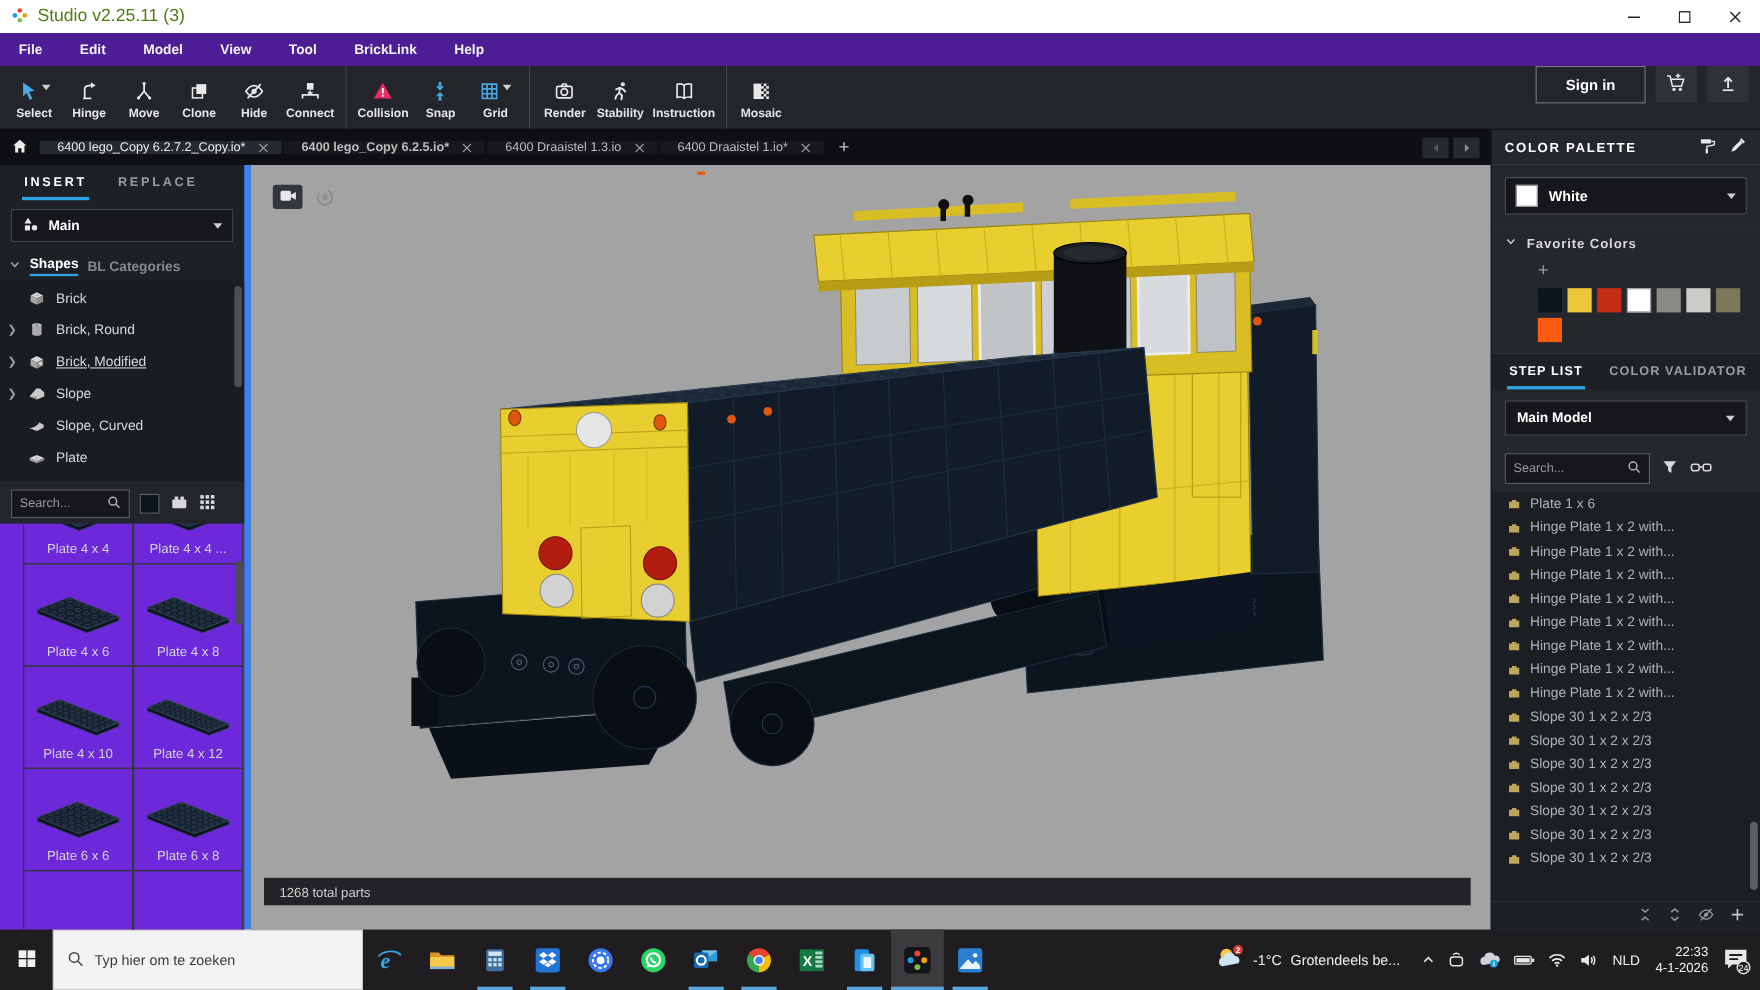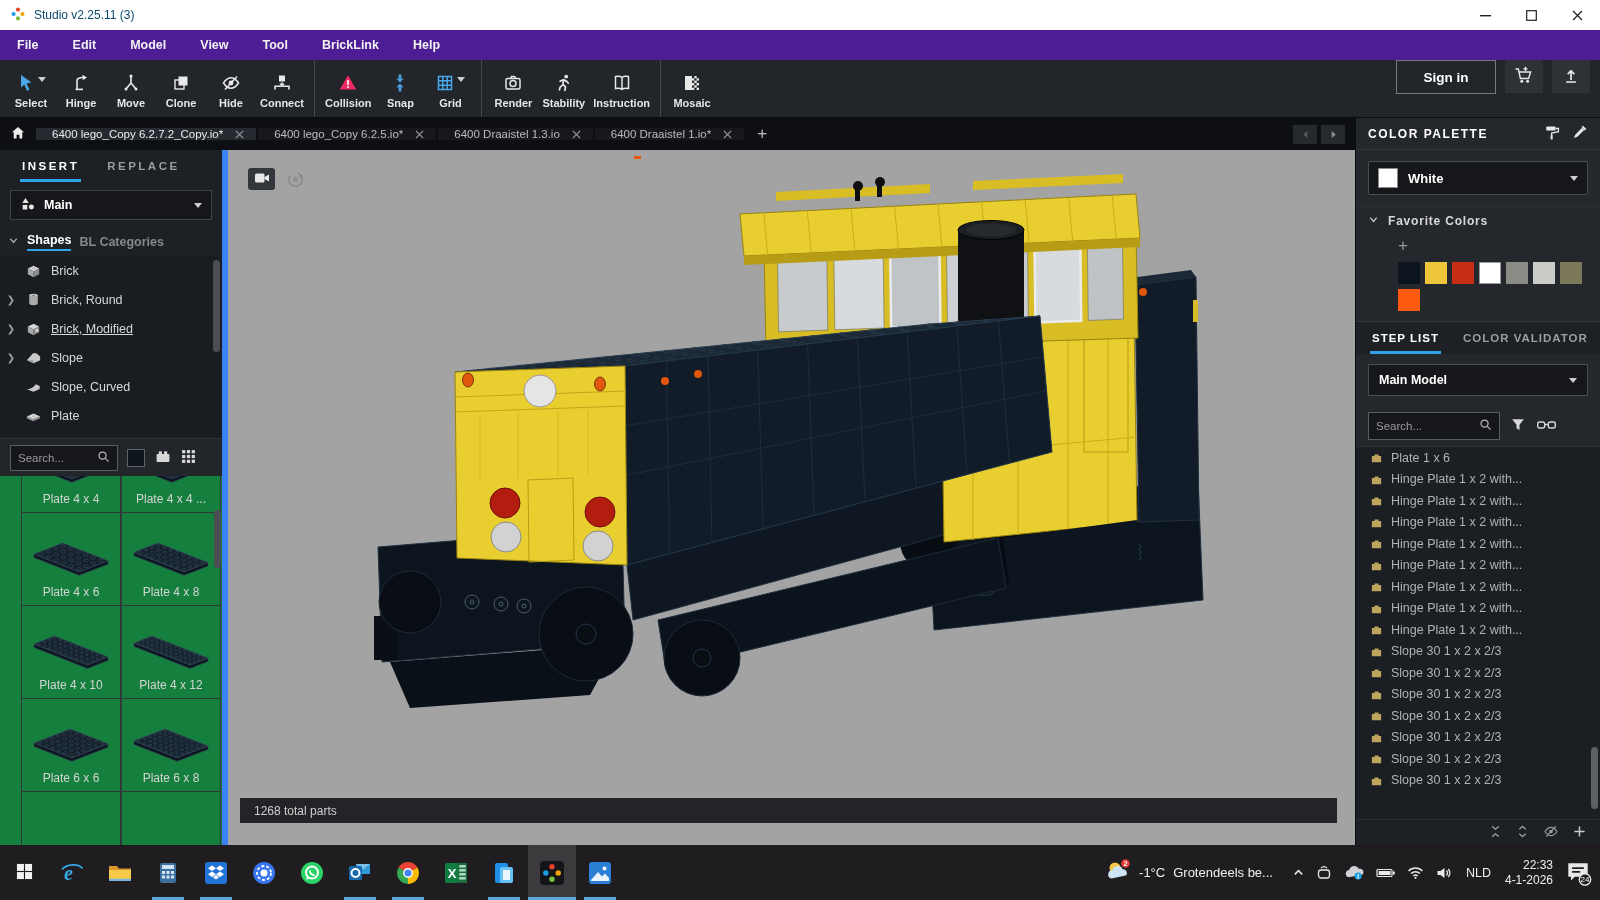--- a/index.html
+++ b/index.html
@@ -1,21 +1,21 @@
 <!DOCTYPE html>
 <html><head>
 <meta charset="utf-8">
 <style>
   *{box-sizing:border-box;margin:0;padding:0}
   html,body{width:1600px;height:900px;overflow:hidden}
   body{font-family:"Liberation Sans",sans-serif;background:#3b3b3b;position:relative;font-size:12px;color:#e8e8e8}
 
   
   .titlebar{height:30px;background:#ffffff;display:flex;align-items:center;padding-left:10px;color:#1a1a1a}
-  .titlebar .title{font-size:12px;margin-left:8px;color:#0c4a6e}
+  .titlebar .title{font-size:16px;margin-left:8px;color:#4d7c0f}
   .win-controls{margin-left:auto;display:flex;height:30px}
   .win-btn{width:46px;height:30px;display:flex;align-items:center;justify-content:center}
   .win-btn svg{display:block}
 
   
   .menubar{height:30px;background:#4c1d95;display:flex;align-items:center}
   .menu-item{padding:0 17px;color:#f2f2f2;font-size:12.5px;font-weight:700;line-height:30px}
 
   
   .toolbar{height:58px;background:#22252a;display:flex;align-items:stretch;border-bottom:1px solid #0b0c0e}
@@ -56,21 +56,21 @@
   .cat-tab-bl{color:#85888d;font-size:12.5px;font-weight:600}
   .category-list{height:182px;background:#191c20;overflow:hidden;position:relative}
   .cat-item{height:29px;display:flex;align-items:center;gap:8px;padding-left:6px;color:#d6d8da;font-size:12.5px}
   .cat-exp{width:10px;color:#9aa0a6;font-size:10px;text-align:center}
   .cat-item svg{flex:0 0 auto}
   .lp-scroll{position:absolute;width:7px;border-radius:4px;background:rgba(255,255,255,0.22)}
   .search-row{height:38px;background:#22252a;display:flex;align-items:center;gap:9px;padding:0 10px;border-top:1px solid #2c2f34}
   .search-box{width:108px;height:26px;background:#15171b;border:1px solid #5a5d62;display:flex;align-items:center;padding:0 7px;gap:4px}
   .search-box .ph{color:#9a9a9a;font-size:11.5px;flex:1}
   .mini-swatch{width:18px;height:18px;background:#0d151d;border:1px solid #606368}
-  .parts-area{flex:1;background:#15803d;position:relative;overflow:hidden}
+  .parts-area{flex:1;background:#6d28d9;position:relative;overflow:hidden}
   .parts-grid{position:absolute;top:-56px;left:22px;display:grid;grid-template-columns:100px 100px}
   .part-cell{width:100px;height:94px;border:1px solid #33363b;margin:-1px 0 0 -1px;display:flex;flex-direction:column;align-items:center;justify-content:flex-end;padding-bottom:6px;gap:2px}
   .part-label{font-size:12px;color:#d4d4d4;white-space:nowrap}
 
   
   .viewport{flex:1;position:relative;background:#a3a3a3;overflow:hidden}
   .vp-cam{position:absolute;left:20px;top:18px;width:27px;height:22px;background:#33363b;border-radius:3px;display:flex;align-items:center;justify-content:center}
   .vp-rotate{position:absolute;left:57px;top:19px}
   .vp-tick{position:absolute;left:406px;top:6px;width:7px;height:3px;background:#e8590c}
   #model-svg{position:absolute;inset:0}
@@ -350,21 +350,21 @@
       <div id="tabs" style="display:flex">
           <div class="tab active">
             <div style="display: inline;">6400 lego_Copy 6.2.7.2_Copy.io*</div>
             <div class="tab-close">
               <svg width="9" height="9" viewBox="0 0 10 10">
                 <path d="M1 1 L9 9 M9 1 L1 9" stroke="#9a9a9a" stroke-width="1.3"></path>
               </svg>
             </div>
           </div>
           <div class="tab">
-            <div style="display: inline;">6400 lego_Copy 6.2.5.io*</div>
+            <div style="display: inline; font-weight: bold;">6400 lego_Copy 6.2.5.io*</div>
             <div class="tab-close">
               <svg width="9" height="9" viewBox="0 0 10 10">
                 <path d="M1 1 L9 9 M9 1 L1 9" stroke="#9a9a9a" stroke-width="1.3"></path>
               </svg>
             </div>
           </div>
           <div class="tab">
             <div style="display: inline;">6400 Draaistel 1.3.io</div>
             <div class="tab-close">
               <svg width="9" height="9" viewBox="0 0 10 10">
@@ -1285,20 +1285,27 @@
   <div class="tb-start">
     <span><svg width="17" height="17" viewBox="0 0 18 18">
           <g fill="#f2f2f2">
             <rect x="1" y="1" width="7.4" height="7.4"></rect>
             <rect x="9.6" y="1" width="7.4" height="7.4"></rect>
             <rect x="1" y="9.6" width="7.4" height="7.4"></rect>
             <rect x="9.6" y="9.6" width="7.4" height="7.4"></rect>
           </g>
         </svg></span>
   </div>
+  <div class="tb-search">
+    <span><svg width="15" height="15" viewBox="0 0 14 14">
+          <circle cx="6" cy="6" r="4" fill="none" stroke="#444" stroke-width="1.3"></circle>
+          <path d="M9.2 9.2 L13 13" stroke="#444" stroke-width="1.3"></path>
+        </svg></span>
+    <span class="ph">Typ hier om te zoeken</span>
+  </div>
   <div id="tbApps" style="display:flex">
       <div class="tb-app">
         <div style="display: flex;">
           <svg width="26" height="26" viewBox="0 0 26 26">
             <text x="5" y="20" font-size="20" font-style="italic" font-weight="bold" fill="#37a7e8" font-family="Liberation Serif,serif">e</text>
             <path d="M3 9.5 C8 3.5 20 3.5 23.5 8.5" stroke="#37a7e8" stroke-width="1.6" fill="none"></path>
           </svg>
         </div>
       </div>
       <div class="tb-app">

